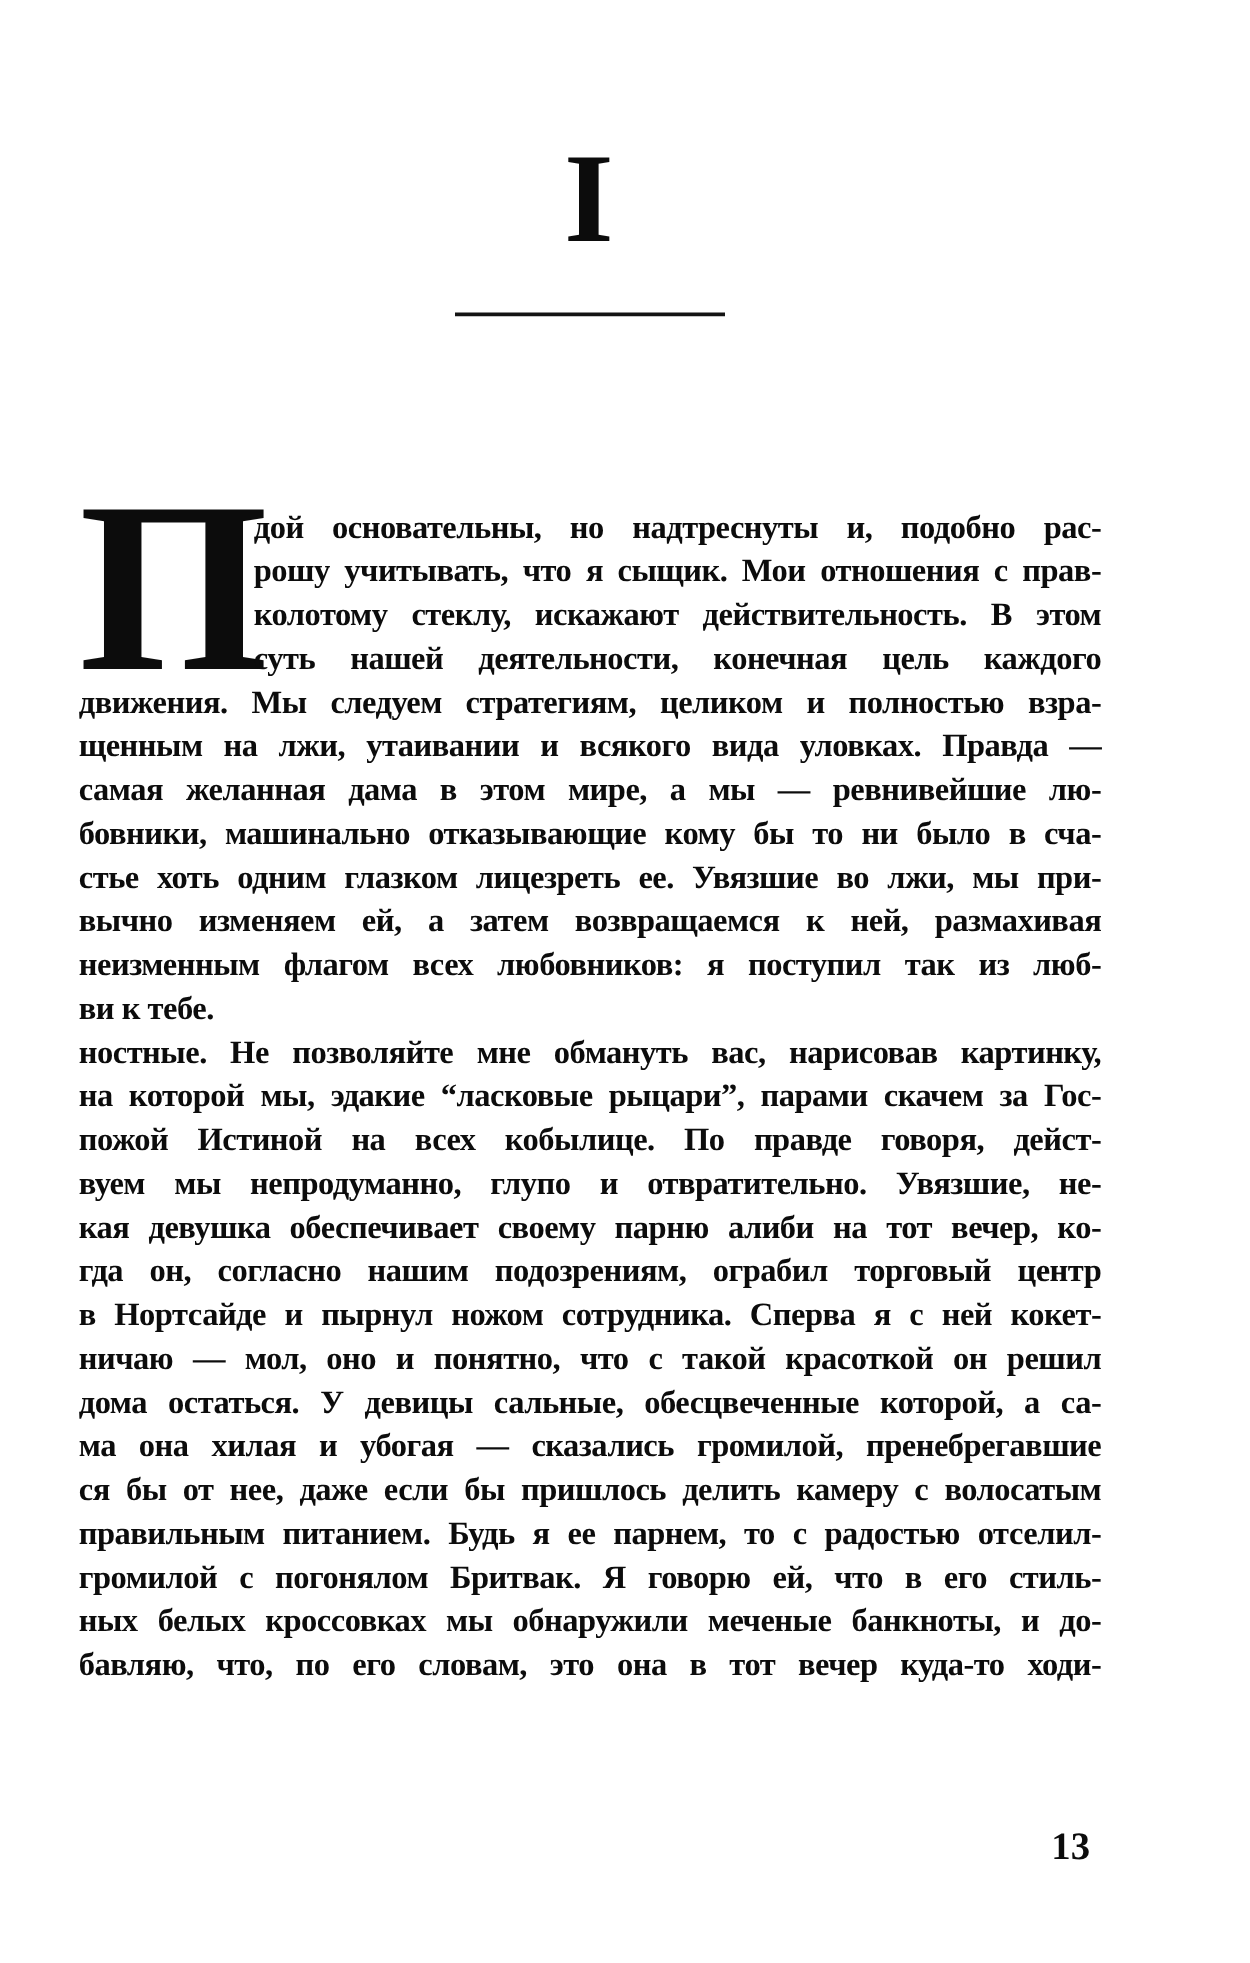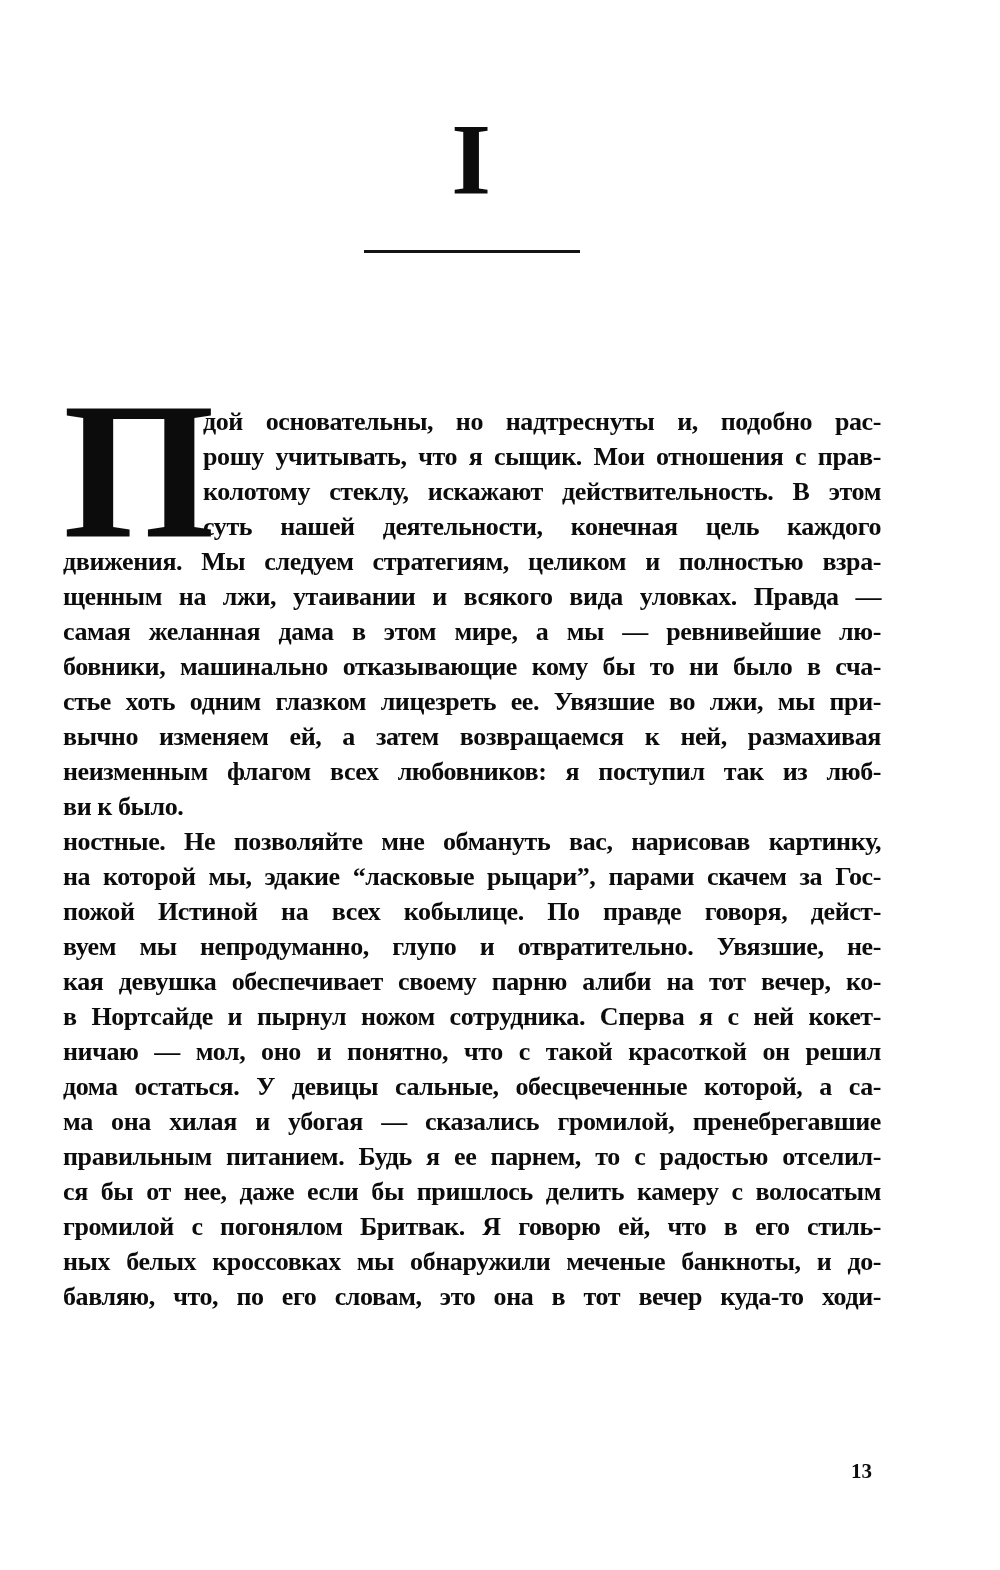--- a/index.html
+++ b/index.html
@@ -67,21 +67,21 @@
   .line-indent {
     padding-left: 25px;
   }
   .para-2 {
     clear: none;
   }
   .page-number {
     position: absolute;
     top: 1459px;
     right: 128px;
-    font-size: 21px;
+    font-size: 31px;
     font-weight: bold;
     font-variant-numeric: oldstyle-nums;
   }
 </style>
 </head>
 <body>
 
 <div class="page">
 
   <div class="chapter-head">
@@ -97,35 +97,36 @@
         <div class="line">рошу учитывать, что я сыщик. Мои отношения с прав-</div>
         <div class="line">колотому стеклу, искажают действительность. В этом</div>
         <div class="line">суть нашей деятельности, конечная цель каждого</div>
         <div class="line">движения. Мы следуем стратегиям, целиком и полностью взра-</div>
         <div class="line">щенным на лжи, утаивании и всякого вида уловках. Правда —</div>
         <div class="line">самая желанная дама в этом мире, а мы — ревнивейшие лю-</div>
         <div class="line">бовники, машинально отказывающие кому бы то ни было в сча-</div>
         <div class="line">стье хоть одним глазком лицезреть ее. Увязшие во лжи, мы при-</div>
         <div class="line">вычно изменяем ей, а затем возвращаемся к ней, размахивая</div>
         <div class="line">неизменным флагом всех любовников: я поступил так из люб-</div>
-        <div class="line line-last">ви к было.</div>
+        <div class="line line-last">ви к тебе.</div>
       </div>
 
     <div class="para para-2">
         <div class="line">ностные. Не позволяйте мне обмануть вас, нарисовав картинку,</div>
         <div class="line">на которой мы, эдакие “ласковые рыцари”, парами скачем за Гос-</div>
         <div class="line">пожой Истиной на всех кобылице. По правде говоря, дейст-</div>
         <div class="line">вуем мы непродуманно, глупо и отвратительно. Увязшие, не-</div>
         <div class="line">кая девушка обеспечивает своему парню алиби на тот вечер, ко-</div>
+        <div class="line">гда он, согласно нашим подозрениям, ограбил торговый центр</div>
         <div class="line">в Нортсайде и пырнул ножом сотрудника. Сперва я с ней кокет-</div>
         <div class="line">ничаю — мол, оно и понятно, что с такой красоткой он решил</div>
         <div class="line">дома остаться. У девицы сальные, обесцвеченные которой, а са-</div>
         <div class="line">ма она хилая и убогая — сказались громилой, пренебрегавшие</div>
+        <div class="line">ся бы от нее, даже если бы пришлось делить камеру с волосатым</div>
         <div class="line">правильным питанием. Будь я ее парнем, то с радостью отселил-</div>
-        <div class="line">ся бы от нее, даже если бы пришлось делить камеру с волосатым</div>
         <div class="line">громилой с погонялом Бритвак. Я говорю ей, что в его стиль-</div>
         <div class="line">ных белых кроссовках мы обнаружили меченые банкноты, и до-</div>
         <div class="line">бавляю, что, по его словам, это она в тот вечер куда-то ходи-</div>
       </div>
 
   </div>
 
   <div class="page-number">13</div>
 
 </div>

